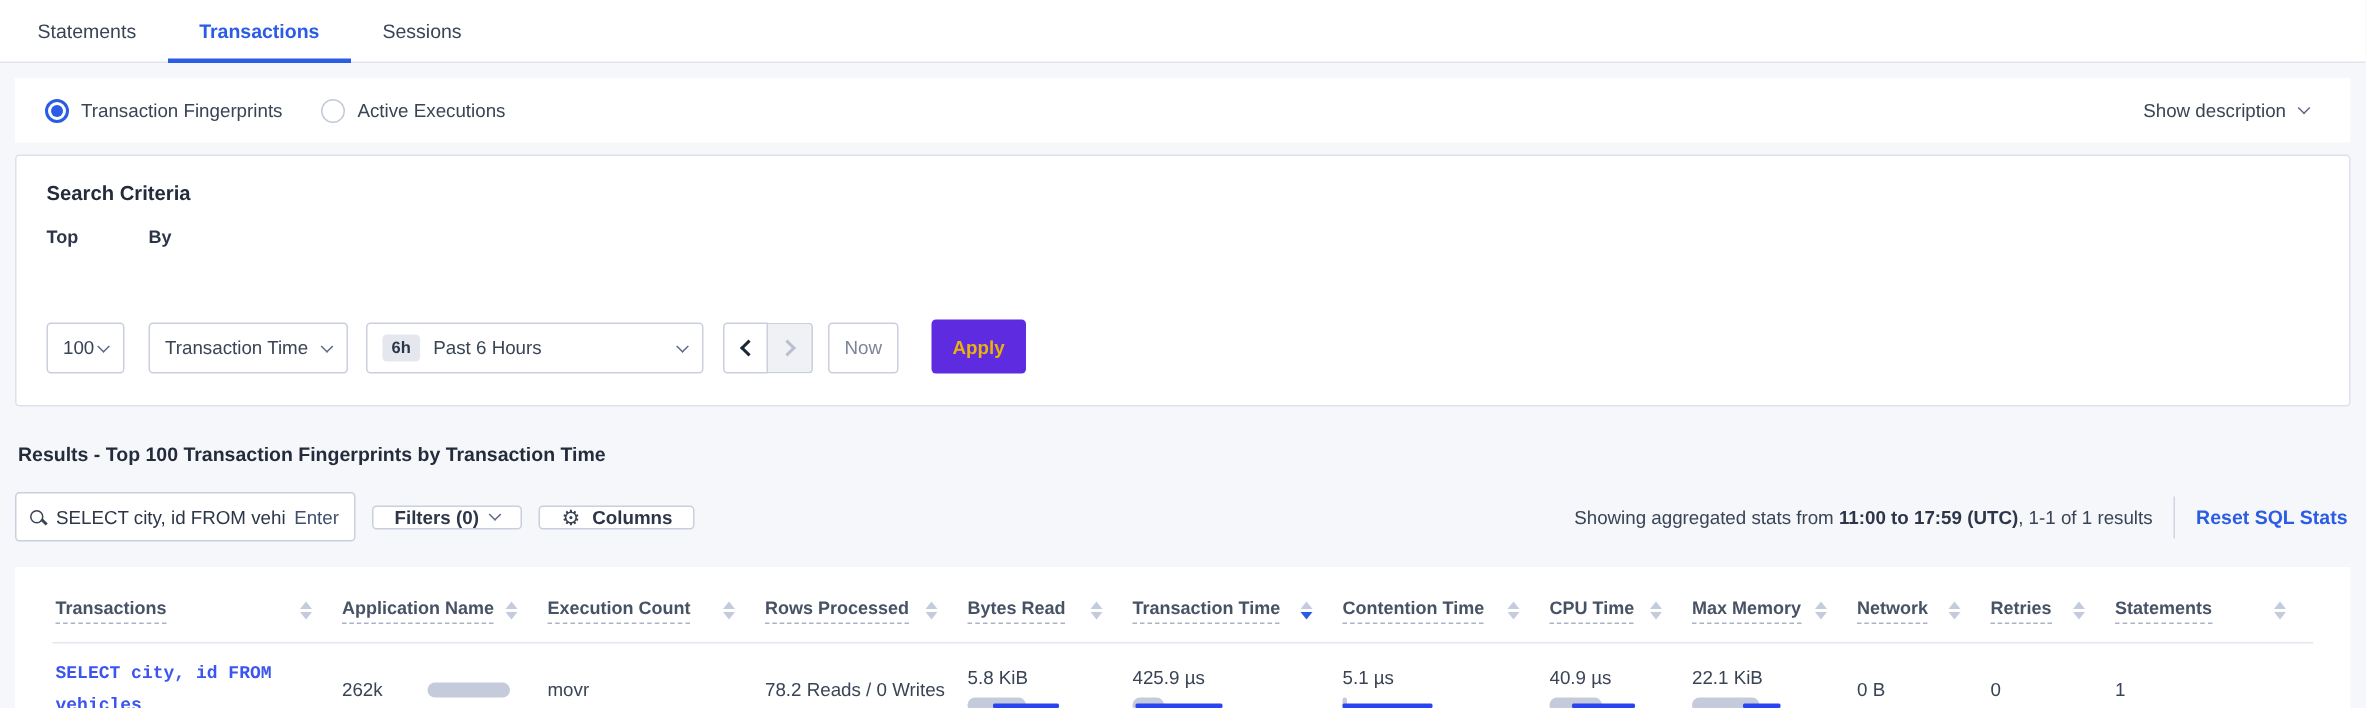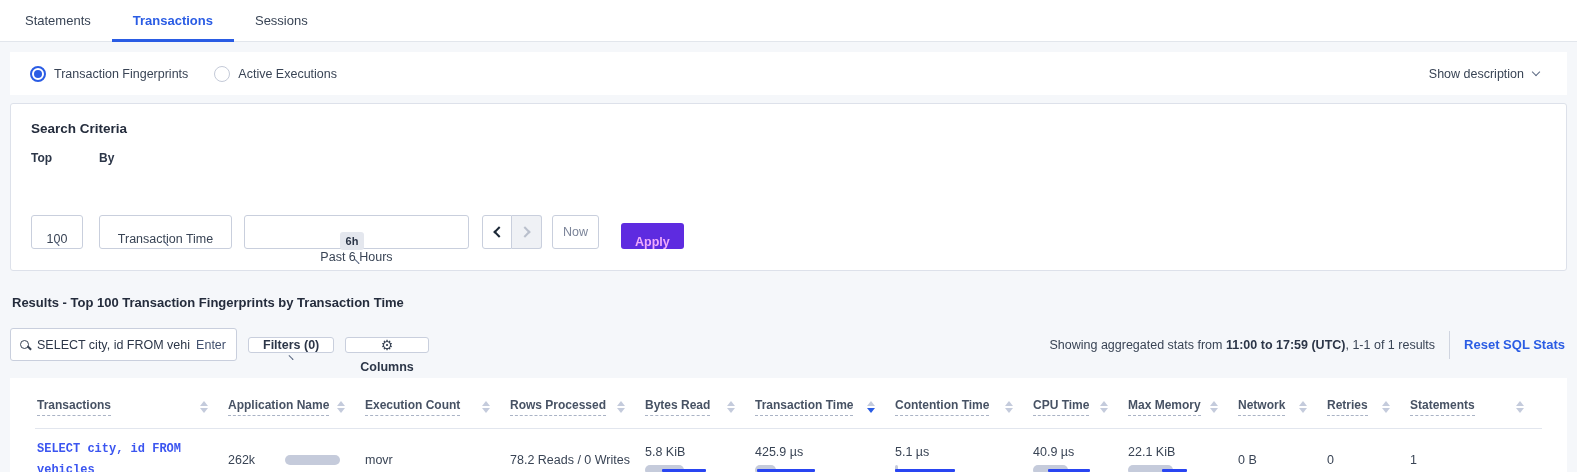--- a/index.html
+++ b/index.html
@@ -66,21 +66,21 @@
   .criteria-card{
     margin:8px 10px 0; background:#fff; border:1px solid var(--card-border);
     border-radius:3px; padding:17px 20px 21px;
   }
   .criteria-title{ font-size:13.5px; font-weight:700; color:var(--text-dark); }
   .criteria-row{ display:flex; align-items:flex-end; margin-top:15px; }
   .field{ display:flex; flex-direction:column;gap:44px; }
   .field-label{ font-size:12px; font-weight:700; color:#2c3648; margin-bottom:6px; }
   .select{
     height:34px; border:1px solid var(--ctrl-border); border-radius:3px; background:#fff;
-    display:flex; align-items:center; padding:16px 10px; cursor:pointer; font-size:12.5px; color:var(--text);flex-direction:column;
+    display:flex; align-items:center; padding:16px 10px; cursor:pointer; font-size:12.5px; color:var(--text);
   }
   .select .sel-value{ flex:1; }
   .sel-top{ width:52px; margin-right:16px; }
   .sel-by{ width:133px; margin-right:12px; }
   .sel-range{ width:225px; margin-right:13px; }
   .range-badge{
     background:#e4e7ee; border-radius:3px; font-size:11px; font-weight:700;
     padding:3px 6px; margin-right:9px; color:#2c3648;
   }
   .pager{ display:flex; margin-right:10px; }
@@ -91,42 +91,42 @@
   .pager-btn.prev{ border-radius:3px 0 0 3px; }
   .pager-btn.next{ border-radius:0 3px 3px 0; border-left:none; background:#eff1f5; cursor:default; }
   .arrow-left{ width:8px; height:8px; border-left:2px solid #1b2736; border-bottom:2px solid #1b2736; transform:rotate(45deg); margin-left:3px; }
   .arrow-right{ width:8px; height:8px; border-right:2px solid #b9bfcc; border-top:2px solid #b9bfcc; transform:rotate(45deg); margin-right:3px; }
   .now-btn{
     height:34px; min-width:44px; border:1px solid var(--ctrl-border); border-radius:3px; background:#fff;
     color:#7b8499; font-size:12.5px; padding:0 10px; margin-right:22px; cursor:pointer;
     display:flex; align-items:center; justify-content:center;
   }
   .apply-btn{
-    height:26px; border:none; border-radius:3px; background:var(--purple); color:#f0abfc;
+    height:36px; border:none; border-radius:3px; background:var(--purple); color:#eab308;
     font-weight:700; font-size:12.5px; padding:12px 14px; cursor:pointer; font-family:inherit;
   }
 
   
   .results-title{ margin:24px 0 0 12px; font-size:13px; font-weight:700; color:var(--text-dark); }
   .controls-row{ margin:18px 10px 0; display:flex; align-items:center; }
   .search-box{
     width:227px; height:33px; background:#fff; border:1px solid var(--ctrl-border); border-radius:3px;
     display:flex; align-items:center; padding:0 10px 0 9px;
   }
   .mag{ width:9px; height:9px; border:1.6px solid #394455; border-radius:50%; position:relative; flex:none; margin-right:8px; }
   .mag::after{ content:""; position:absolute; width:5px; height:1.6px; background:#394455; transform:rotate(45deg); right:-4px; bottom:-1px; }
   .search-input{
     border:none; outline:none; flex:1; min-width:0; font-size:12.5px; color:#2c3648;
     font-family:inherit; background:transparent;
   }
   .enter-hint{ font-size:12.5px; color:#41506e; margin-left:6px; flex:none; }
   .ctl-btn{
     height:16px; background:#fff; border:1px solid var(--ctrl-border); border-radius:3px;
     display:flex; align-items:center; gap:8px; padding:0 14px; margin-left:11px;
-    font-size:12.5px; font-weight:700; color:#2c3648; cursor:pointer; font-family:inherit;flex-direction:column;
+    font-size:12.5px; font-weight:700; color:#2c3648; cursor:pointer; font-family:inherit;
   }
   .gear{ font-size:14px; font-weight:400; line-height:1; color:#394455; }
   .row-spacer{ flex:1; }
   .stats-text{ font-size:12.5px; color:var(--text); white-space:nowrap; }
   .stats-text b{ color:#2c3648; }
   .vdivider{ width:1px; height:28px; background:#d0d5e0; margin:0 14px; }
   .reset-link{ font-size:13px; font-weight:600; color:var(--blue); cursor:pointer; white-space:nowrap; margin-right:2px; }
 
   
   .table-card{ margin:17px 10px 0; background:#fff; padding:12px 25px 16px; }

